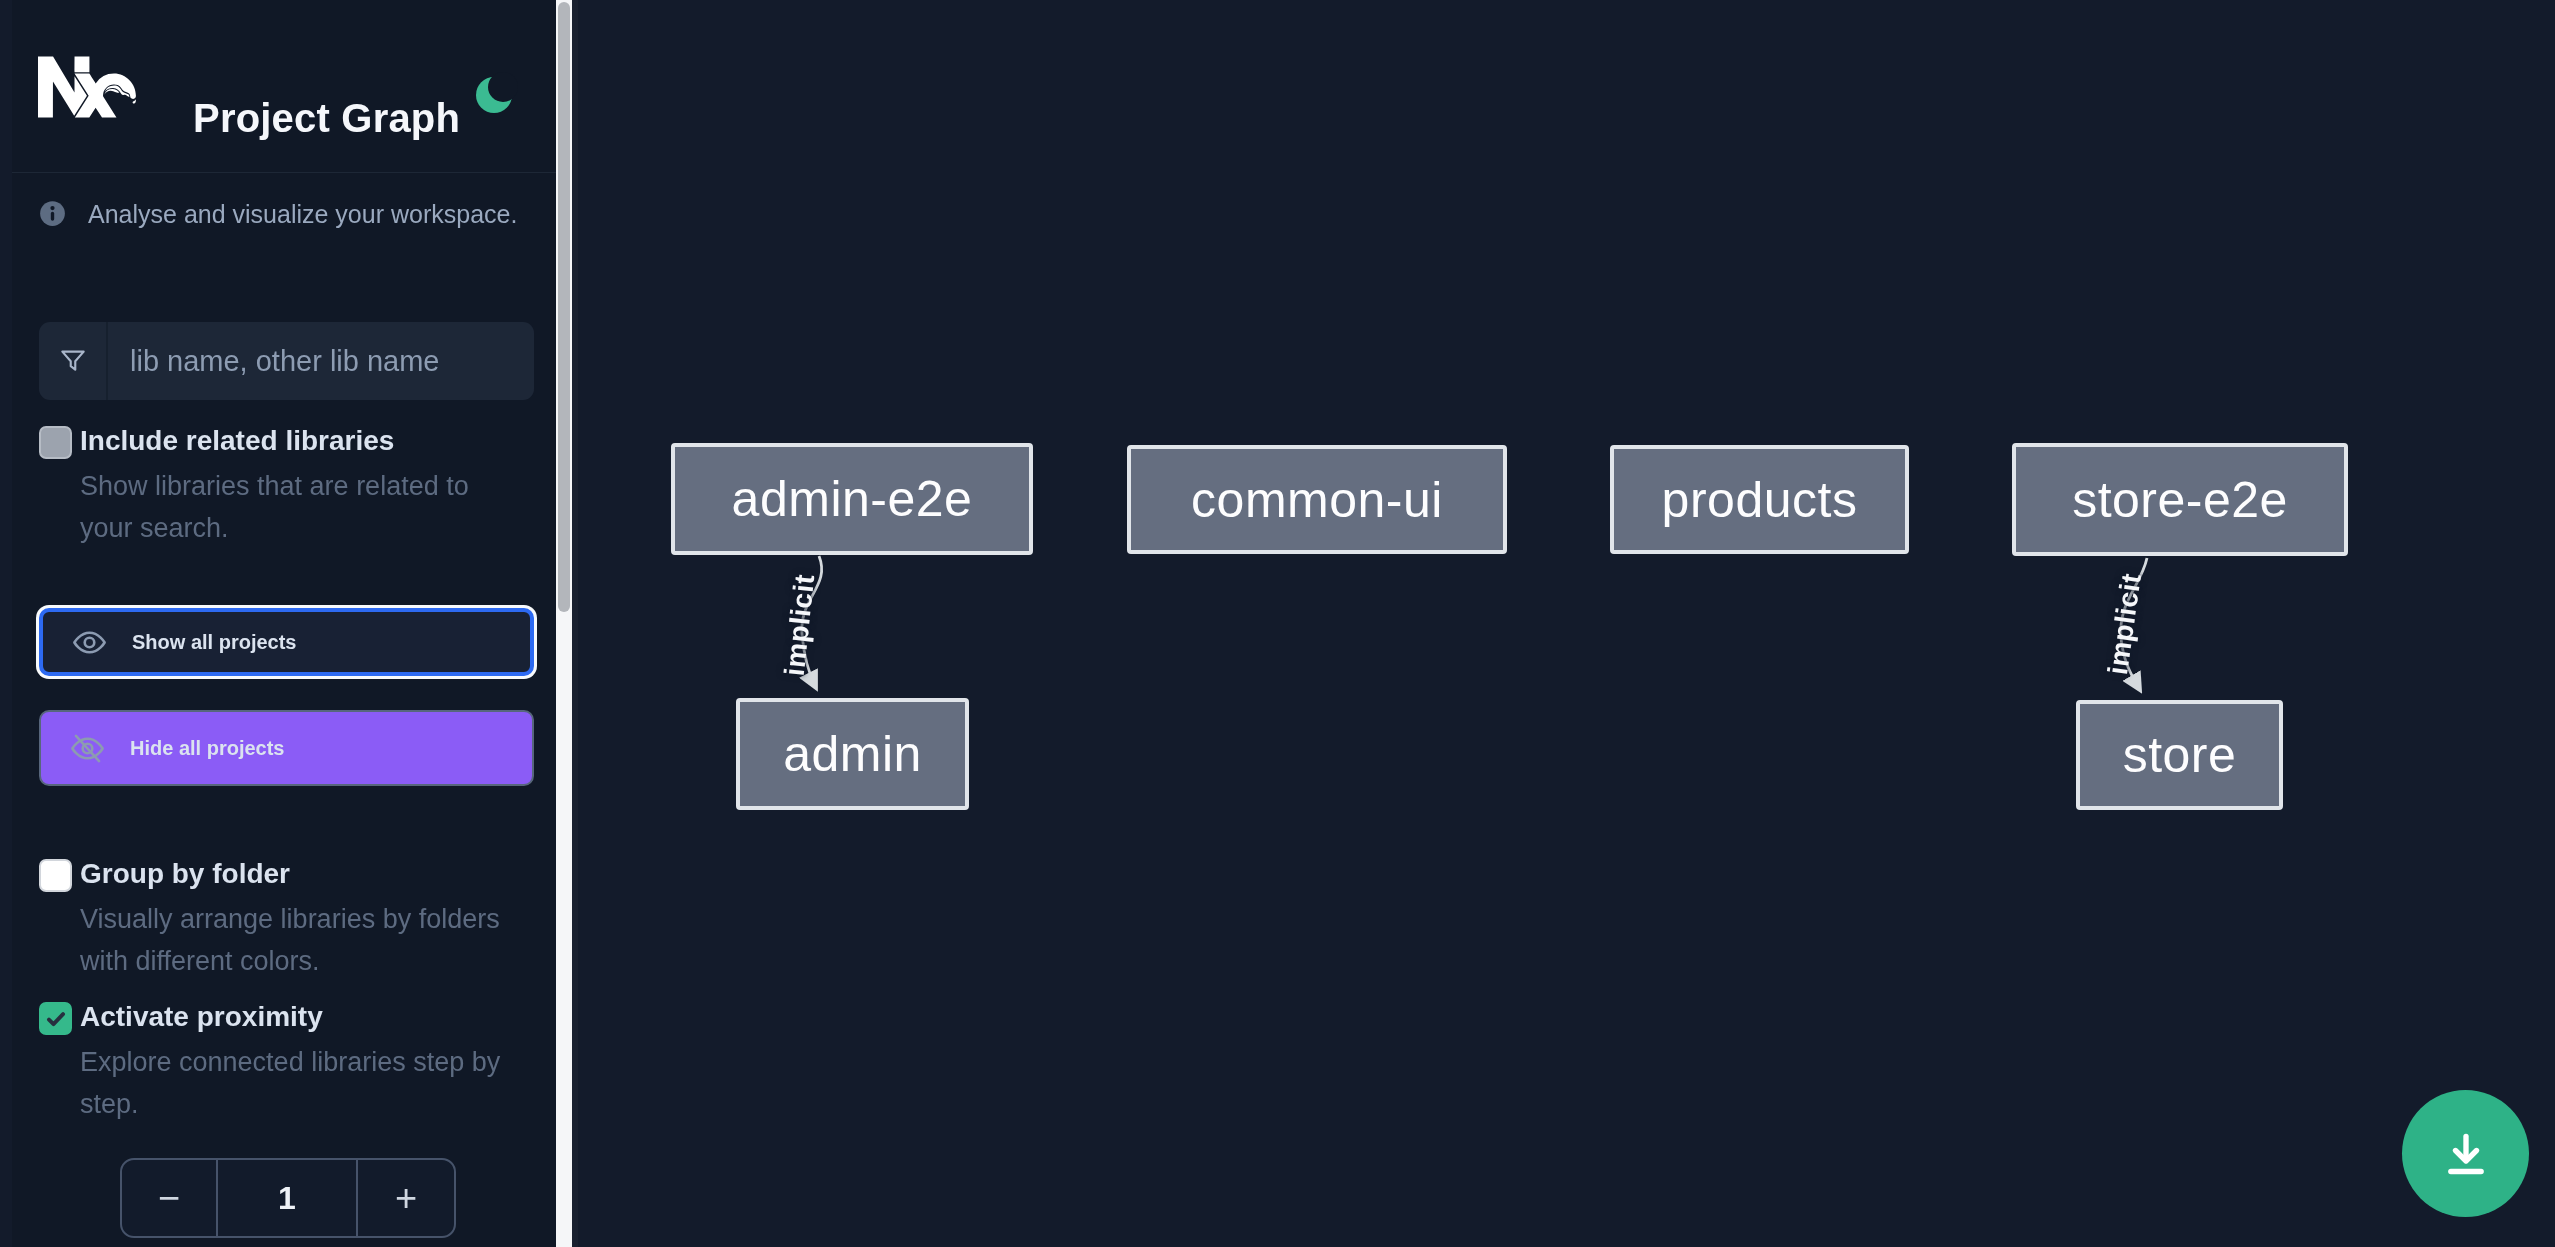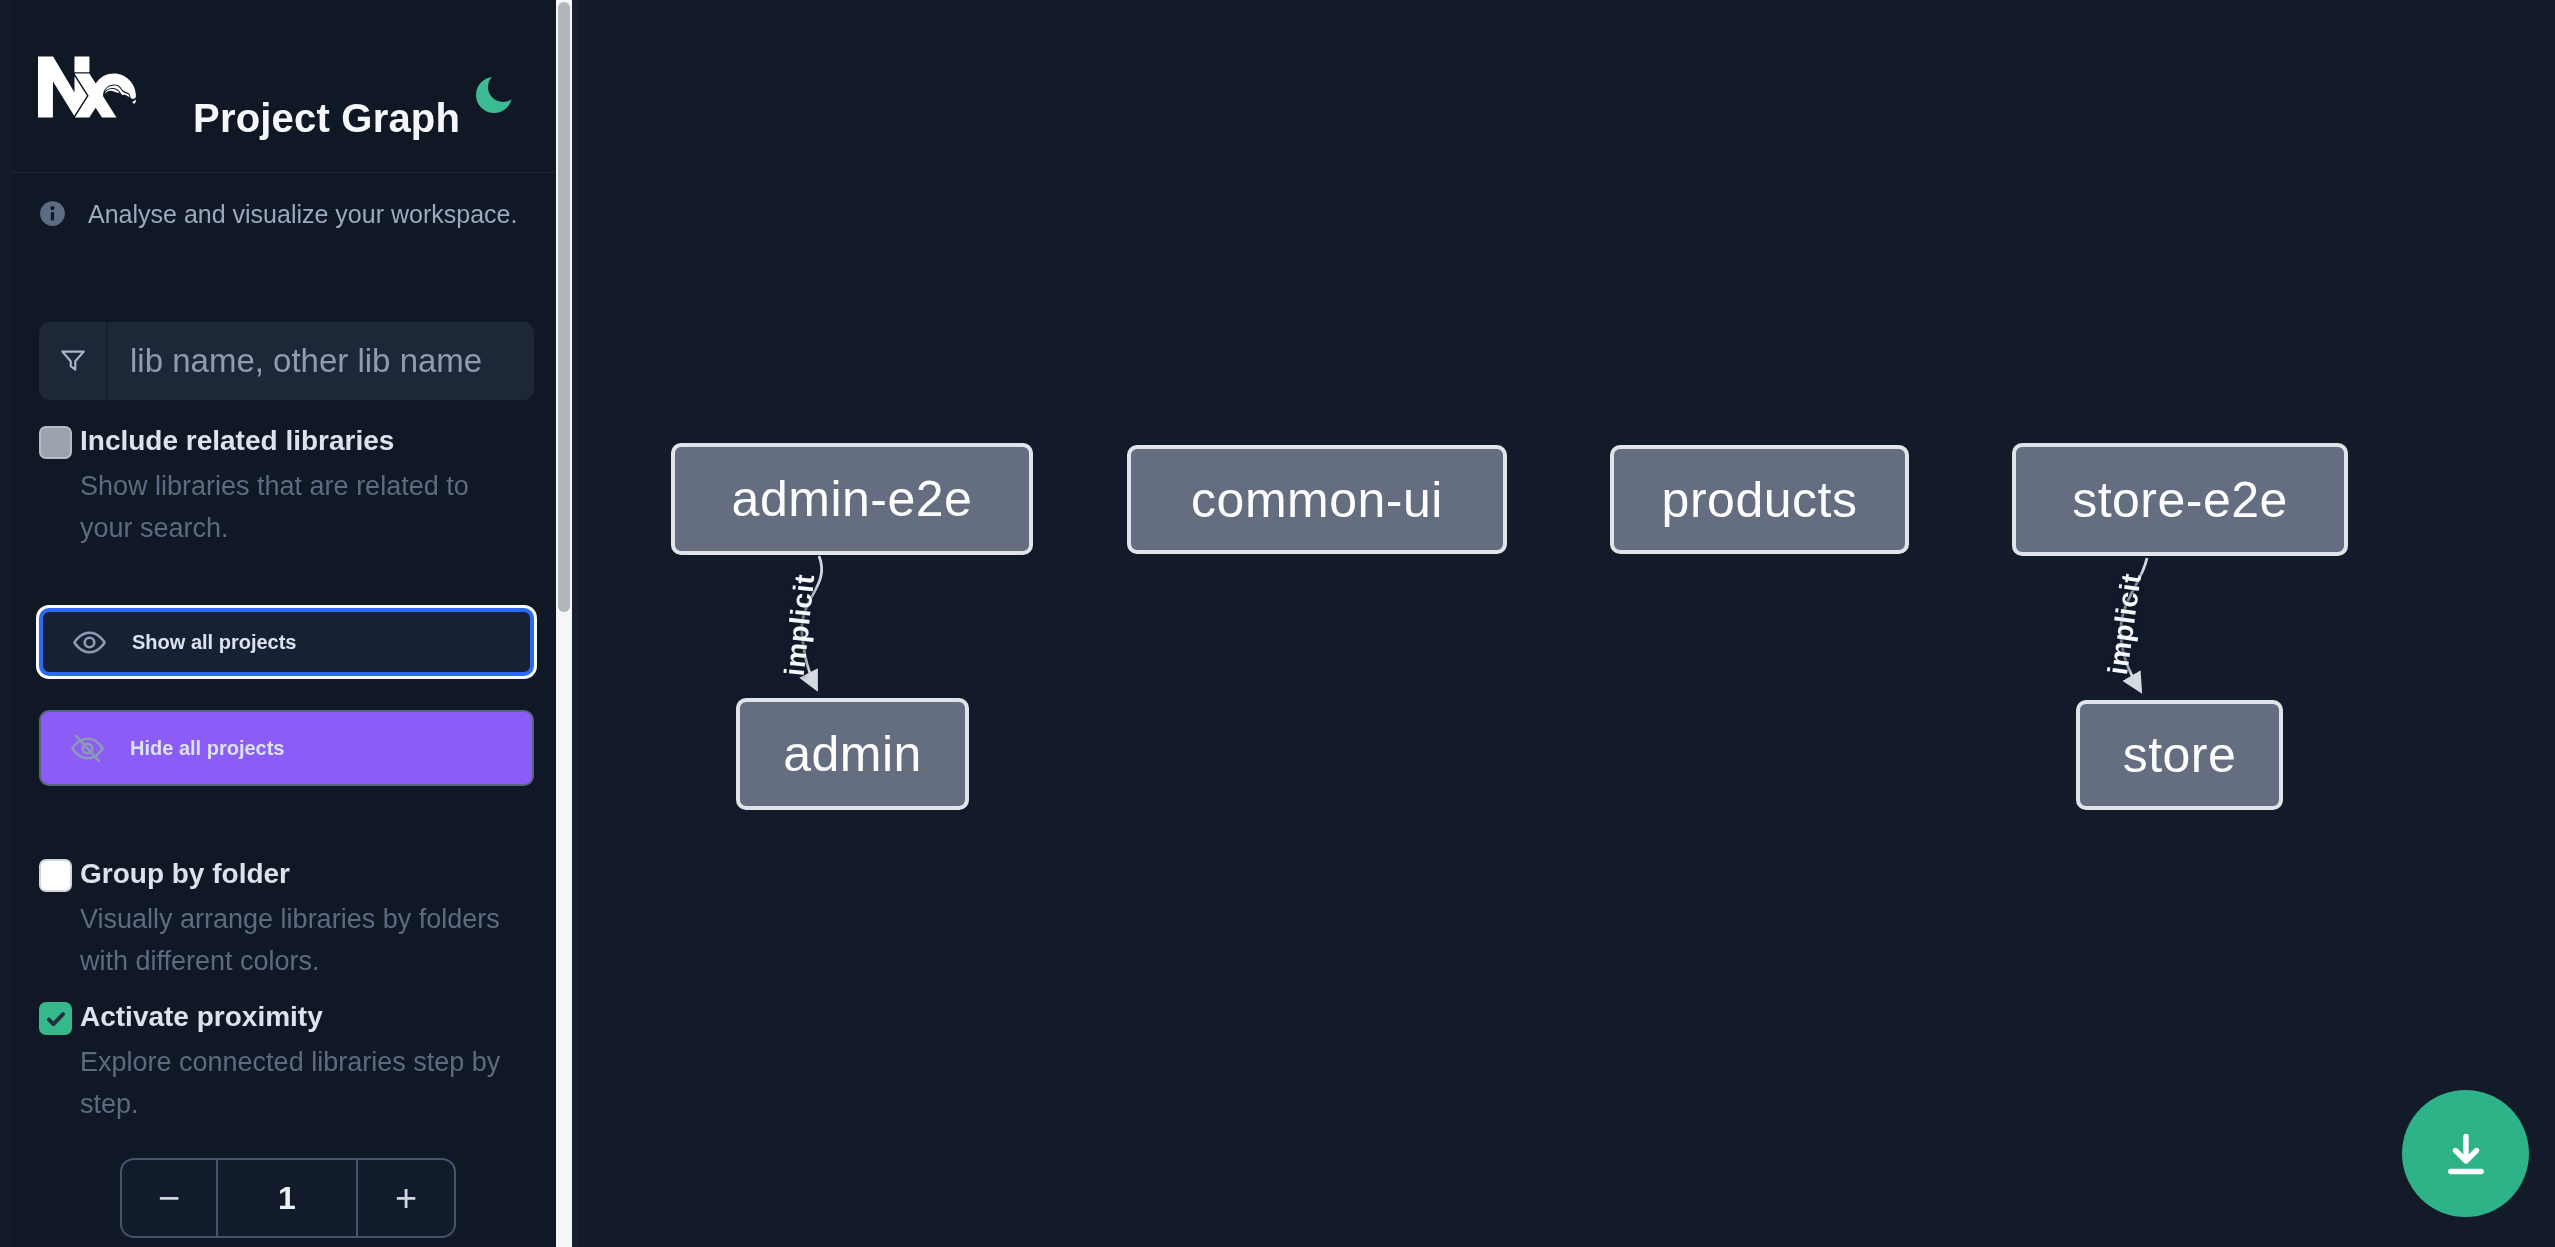--- a/index.html
+++ b/index.html
@@ -15,21 +15,21 @@
   .nx-logo{position:absolute;left:26px;top:38px;width:98px;height:98px;}
   .page-title{position:absolute;left:181px;top:69px;font-size:40px;font-weight:700;color:#f5f7fb;letter-spacing:.2px;white-space:nowrap;}
   .theme-toggle{position:absolute;left:460px;top:70px;width:48px;height:48px;background:none;border:none;padding:0;cursor:pointer;}
 
   .info-row{position:absolute;left:27px;top:199px;display:flex;align-items:flex-start;gap:22px;}
   .info-icon{width:27px;height:27px;flex:none;margin-top:1px;}
   .tagline{font-size:25px;color:#9aa9bf;line-height:30px;white-space:nowrap;text-align:right;}
 
   .search-box{position:absolute;left:27px;top:322px;width:495px;height:78px;background:#1d2737;border-radius:11px;display:flex;align-items:stretch;overflow:hidden;}
   .search-icon-cell{width:67px;flex:none;display:flex;align-items:center;justify-content:center;border-right:2px solid #16202e;}
-  .search-input{flex:1;background:transparent;border:none;outline:none;color:#c6d2e4;font-size:33px;padding:0 22px;font-family:"Liberation Sans",sans-serif;}
+  .search-input{flex:1;background:transparent;border:none;outline:none;color:#c6d2e4;font-size:29px;padding:0 22px;font-family:"Liberation Sans",sans-serif;}
   .search-input::placeholder{color:#8d9cb2;opacity:1;}
 
   .toggle{position:absolute;left:27px;display:grid;grid-template-columns:33px 1fr;column-gap:8px;}
   .toggle.t1{top:424px;}
   .toggle.t2{top:857px;}
   .toggle.t3{top:1000px;}
   .checkbox{width:33px;height:33px;border-radius:7px;box-sizing:border-box;margin-top:2px;cursor:pointer;position:relative;}
   .cb-gray{background:#9ca3ae;border:2px solid #b6bcc5;}
   .cb-white{background:#ffffff;border:2px solid #d2d6dc;}
   .cb-green{background:#35b98b;border:2px solid #35b98b;}
@@ -48,21 +48,21 @@
   .step-inc{width:98px;border-left:2px solid #46536a;}
   .step-value{flex:1;display:flex;align-items:center;justify-content:center;color:#eef2f7;font-size:32px;font-weight:700;}
 
   
   .scroll-track{position:absolute;left:556px;top:0;width:16px;height:1247px;background:#f5f6f8;cursor:pointer;}
   .scroll-thumb{position:absolute;left:2px;top:2px;width:12px;height:610px;background:#b3b6bb;border-radius:7px;cursor:pointer;}
 
   
   .main{position:absolute;left:572px;top:0;width:1983px;height:1247px;background:#131b2b;border-left:6px solid #19202f;box-sizing:border-box;}
   .edges{position:absolute;left:0;top:0;width:1983px;height:1247px;pointer-events:none;}
-  .node{position:absolute;box-sizing:border-box;background:#656e80;border:4px solid #e1e5ea;border-radius:10px;display:flex;align-items:center;justify-content:center;color:#fdfdfe;font-size:50px;letter-spacing:.5px;cursor:pointer;white-space:nowrap;}
+  .node{position:absolute;box-sizing:border-box;background:#656e80;border:4px solid #e1e5ea;border-radius:4px;display:flex;align-items:center;justify-content:center;color:#fdfdfe;font-size:50px;letter-spacing:.5px;cursor:pointer;white-space:nowrap;}
   .n-admin-e2e{left:93px;top:443px;width:362px;height:112px;}
   .n-common-ui{left:549px;top:445px;width:380px;height:109px;}
   .n-products{left:1032px;top:445px;width:299px;height:109px;}
   .n-store-e2e{left:1434px;top:443px;width:336px;height:113px;}
   .n-admin{left:158px;top:698px;width:233px;height:112px;}
   .n-store{left:1498px;top:700px;width:207px;height:110px;}
   .edge-label{position:absolute;font-size:28px;font-weight:700;color:#f5f7fa;letter-spacing:.5px;text-shadow:0 0 7px rgba(19,27,43,.95),0 0 3px rgba(19,27,43,.9);pointer-events:none;white-space:nowrap;}
   .el-0{left:222px;top:625px;transform:translate(-50%,-50%) rotate(-84deg);}
   .el-1{left:1547px;top:624px;transform:translate(-50%,-50%) rotate(-82deg);}
 

